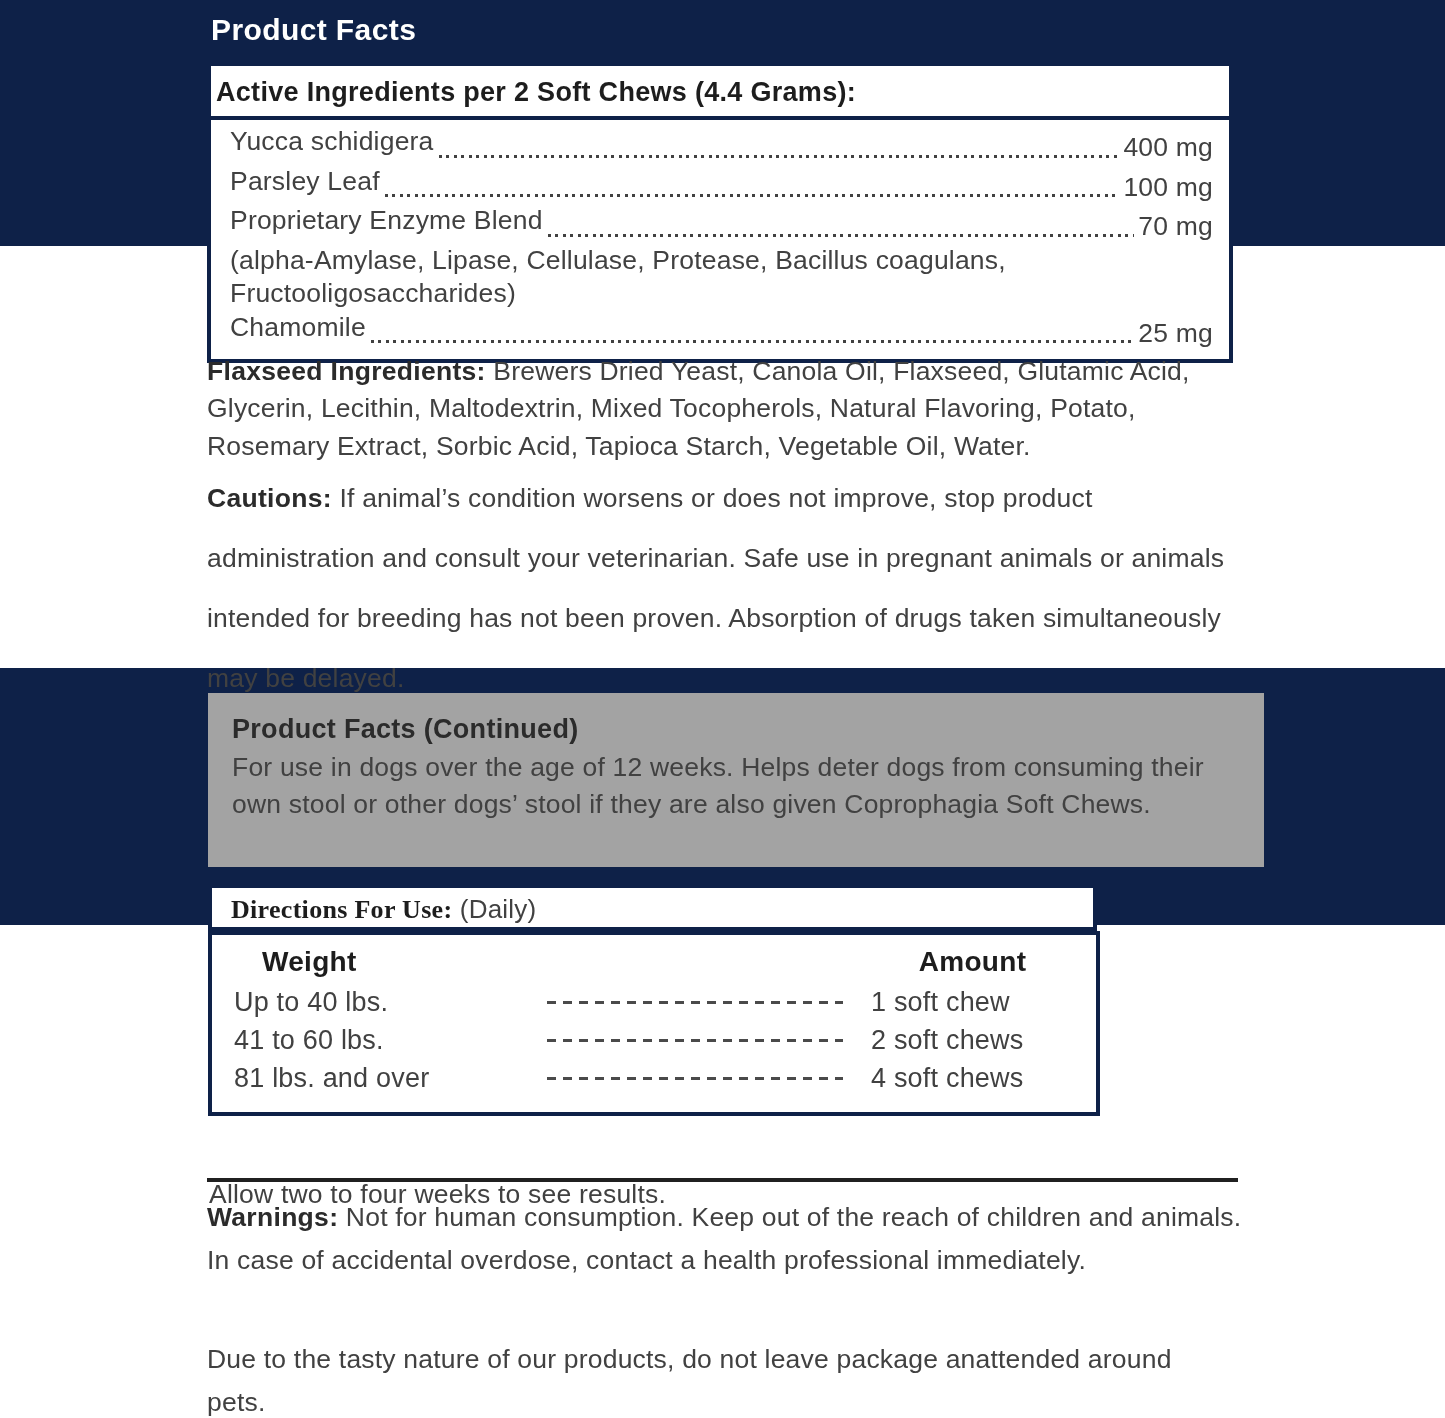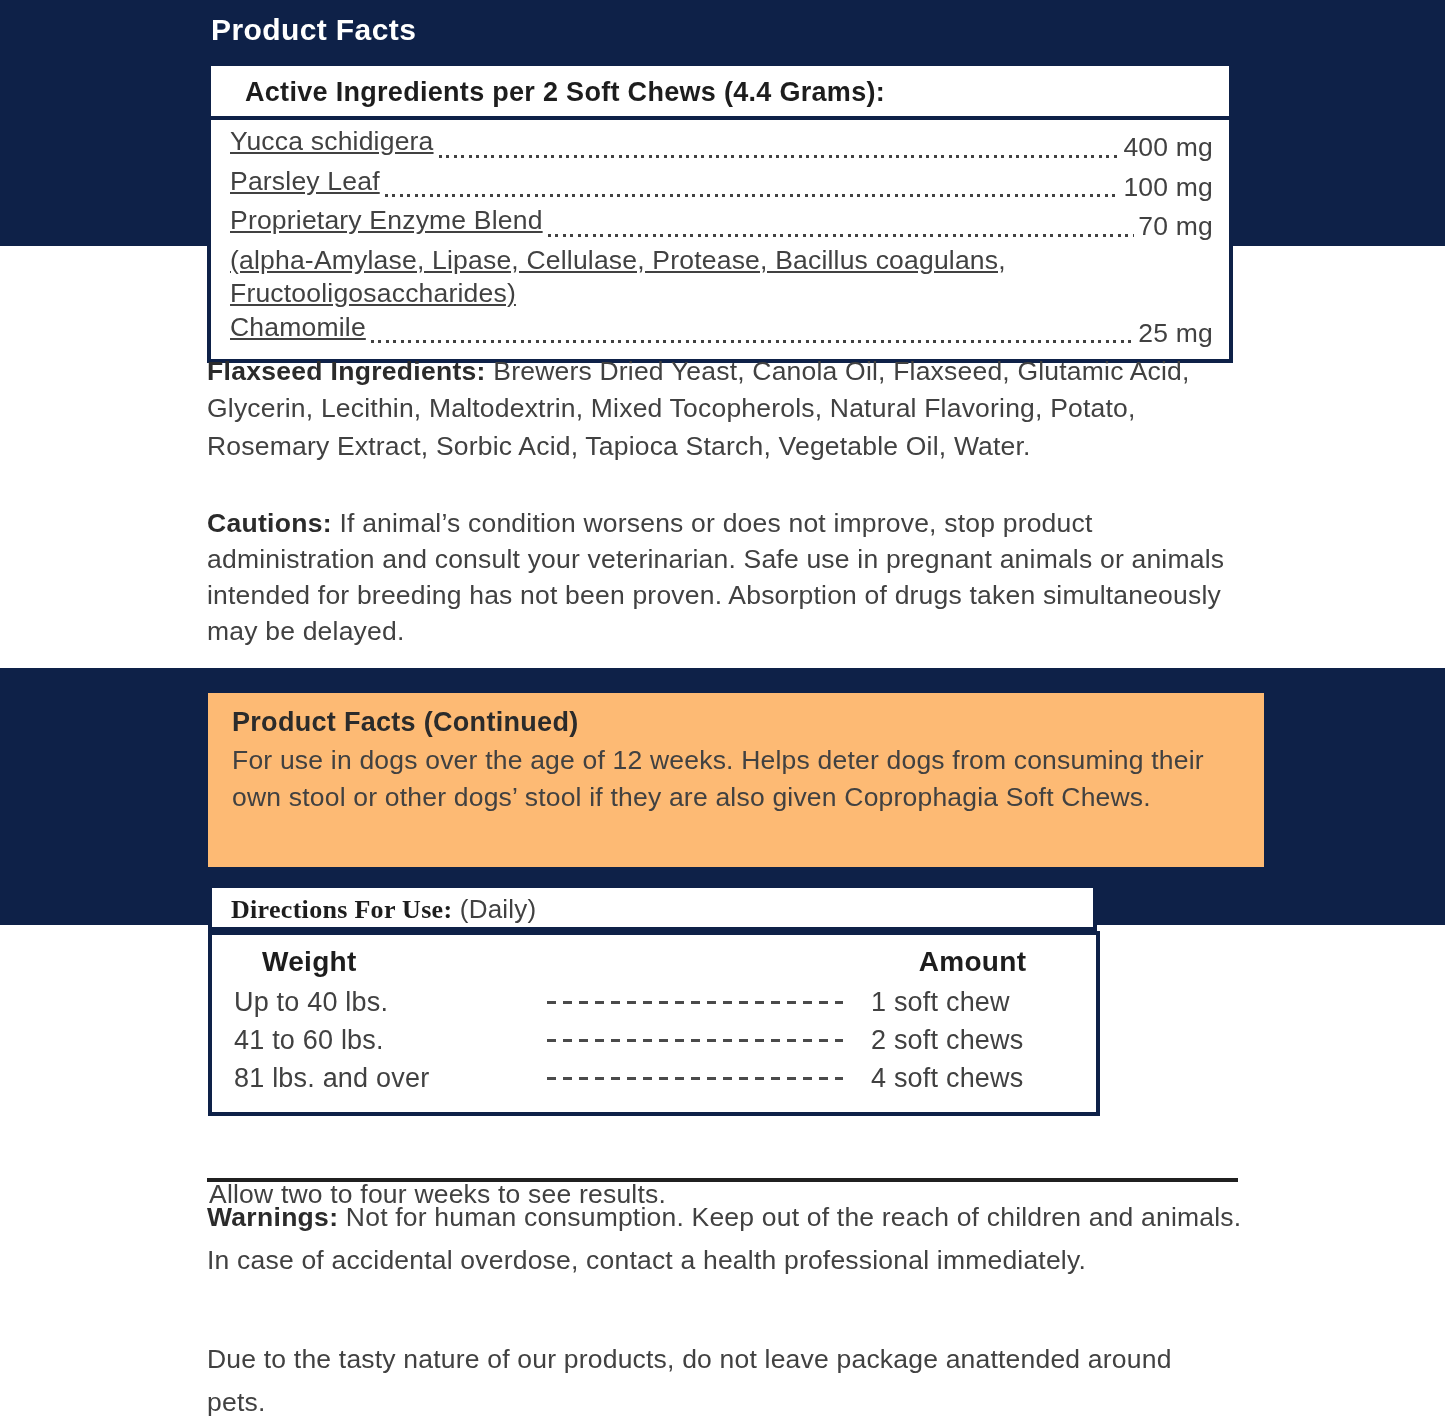--- a/index.html
+++ b/index.html
@@ -23,44 +23,44 @@
   .pf-title {
     position: absolute; left: 211px; top: 12px;
     color: #ffffff; font-size: 30px; font-weight: bold; line-height: 36px;
     letter-spacing: 0.4px;
   }
 
   
   .box { background: #ffffff; border: 4px solid var(--navy, #0e2148); }
   .box-active { position: absolute; left: 207px; top: 62px; width: 1026px; }
   .box-active-header {
-    padding: 9px 34px 7px;
+    padding: 9px 5px 7px;
     font-size: 27px; font-weight: bold; line-height: 34px;
     color: var(--heading-text, #1d1d1d); letter-spacing: 0.3px;
   }
   .divider { height: 4px; background: var(--navy, #0e2148); }
   .ing-list { padding: 5px 16px 9px 19px; }
   .ing-row { display: flex; line-height: 33.5px; font-size: 26.5px; color: var(--body-text, #414141); }
-  .ing-name { white-space: nowrap; text-decoration: underline; }
+  .ing-name { white-space: nowrap; }
   .ing-amt { white-space: nowrap; margin-top: 6px; }
   .leader-dots {
     flex: 1; height: 3px; align-self: flex-end; margin: 0 4px 7px 5px;
     background: repeating-linear-gradient(90deg, var(--body-text, #414141) 0 3px, transparent 3px 7.5px);
   }
 
   
   .para { position: absolute; left: 207px; font-size: 26.5px; color: var(--body-text, #414141); }
   .para strong { color: var(--bold-text, #2b2b2b); letter-spacing: 0.3px; }
   .inactive { top: 353px; width: 1025px; line-height: 37.4px; }
-  .cautions { top: 505px; width: 1025px; line-height: 36px; }
+  .cautions { top: 468px; width: 1025px; line-height: 60px; }
 
   
   .box2 {
     position: absolute; left: 208px; top: 693px; width: 1056px; height: 174px;
-    background: #fdba74; padding: 12px 24px 0;
+    background: #a3a3a3; padding: 19px 24px 0;
   }
   .box2-title { font-size: 27px; font-weight: bold; line-height: 35px; color: var(--bold-text, #2b2b2b); letter-spacing: 0.3px; }
   .box2-text { margin-top: 2px; width: 1000px; font-size: 26.5px; line-height: 37px; color: var(--body-text, #414141); }
 
   
   .dir-header {
     position: absolute; left: 208px; top: 884px; width: 889px; height: 47px;
     padding: 5px 19px; font-size: 26px; line-height: 33px;
   }
   .dir-header strong { color: var(--heading-text, #1d1d1d); letter-spacing: 0.3px; font-family: Liberation Serif, serif; }

